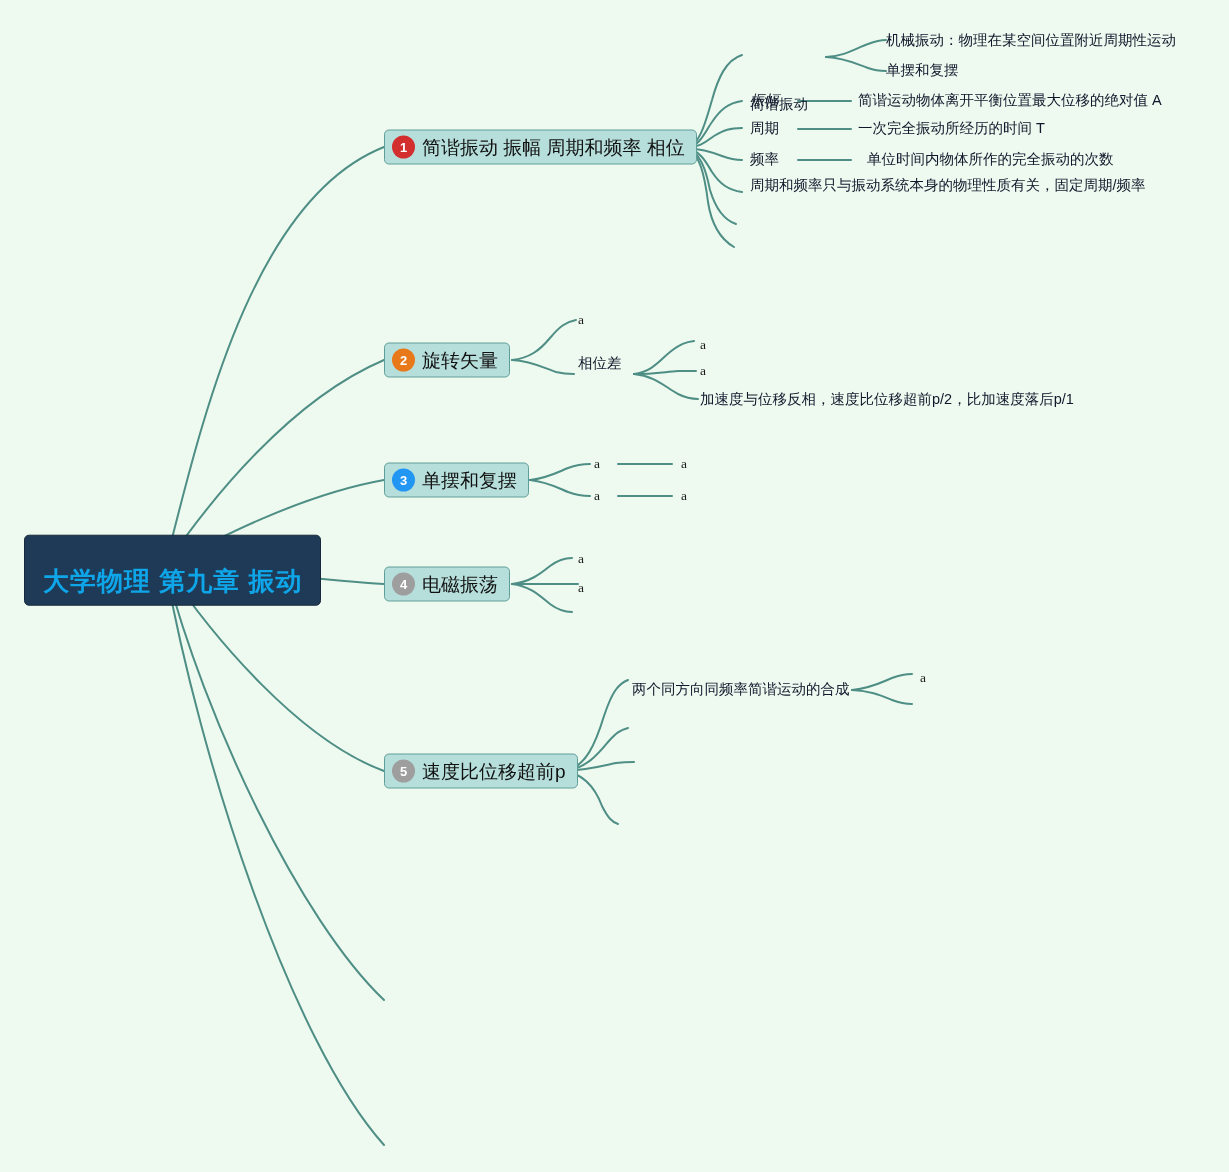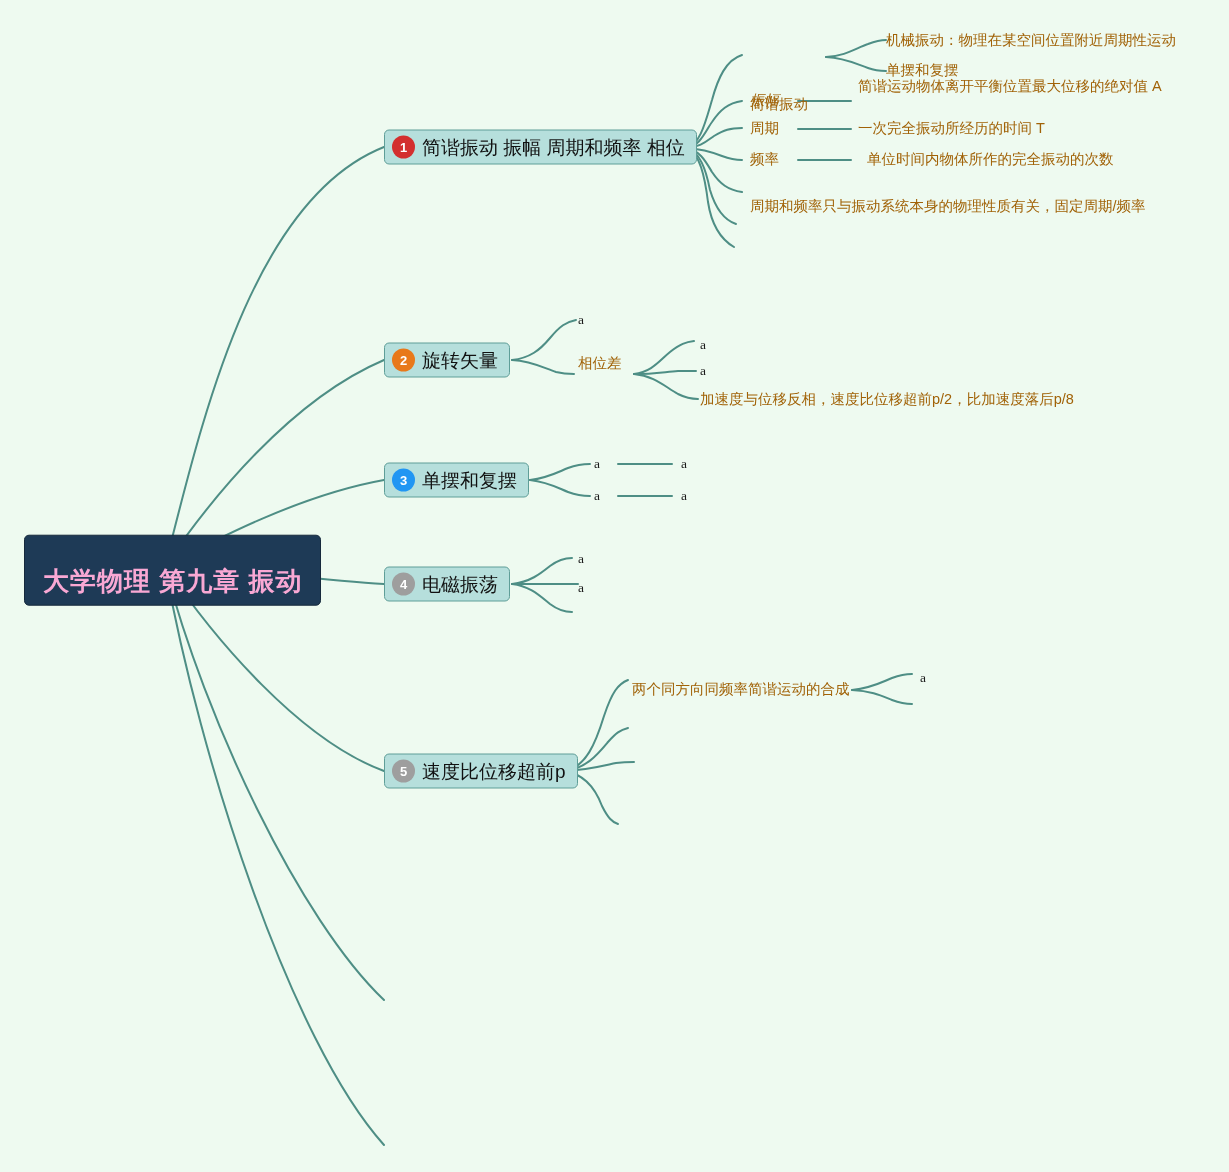--- a/index.html
+++ b/index.html
@@ -39,21 +39,21 @@
     border: 1px solid #16293c;
     border-radius: 5px;
     color: #000000;
     padding: 9px 18px;
     font-size: 26px;
     font-weight: bold;
     letter-spacing: 1px;
     line-height: 1.1;
   }
   .root-node .root-label {
-    color: #f9a8d4;
+    color: #0ea5e9;
     margin-top: 22px;
   }
   
   .branch-node {
     background: #b6dfdc;
     border: 1.5px solid #5f9e98;
     border-radius: 5px;
     padding: 5px 11px 5px 7px;
     font-size: 19px;
     color: #111;
@@ -73,21 +73,21 @@
     font-weight: bold;
     line-height: 1;
     font-family: "Liberation Sans", sans-serif;
   }
   .branch-text { padding-left: 1px; }
   
   .leaf {
     position: absolute;
     white-space: nowrap;
     font-size: 14.5px;
-    color: #a16207;
+    color: #0f172a;
     line-height: 1.2;
   }
   .leaf-small {
     font-size: 13.5px;
     font-family: "Liberation Serif", serif;
     color: #1a1a1a;
   }
 </style>
 </head>
 <body>
@@ -159,41 +159,41 @@
   <div class="node branch-node" style="left:384px; top:147px; transform:translateY(-50%);">
     <span class="badge" style="background:#d32f2f;">1</span>
     <span class="branch-text">简谐振动 振幅 周期和频率 相位</span>
   </div>
 
   <div class="leaf" style="left:750px; top:57px; transform:translateY(-50%);margin-top:48px;">简谐振动</div>
   <div class="leaf" style="left:886px; top:41px; transform:translateY(-50%);">机械振动：物理在某空间位置附近周期性运动</div>
   <div class="leaf" style="left:886px; top:71px; transform:translateY(-50%);">单摆和复摆</div>
 
   <div class="leaf" style="left:750px; top:101px; transform:translateY(-50%);font-style:italic;">振幅</div>
-  <div class="leaf" style="left:858px; top:87px; transform:translateY(-50%);">简谐运动物体离开平衡位置最大位移的绝对值 A</div>
+  <div class="leaf" style="left:858px; top:101px; transform:translateY(-50%);">简谐运动物体离开平衡位置最大位移的绝对值 A</div>
 
   <div class="leaf" style="left:750px; top:129px; transform:translateY(-50%);">周期</div>
   <div class="leaf" style="left:858px; top:129px; transform:translateY(-50%);">一次完全振动所经历的时间 T</div>
 
   <div class="leaf" style="left:750px; top:160px; transform:translateY(-50%);">频率</div>
   <div class="leaf" style="left:858px; top:160px; transform:translateY(-50%);margin-left:9px;">单位时间内物体所作的完全振动的次数</div>
 
-  <div class="leaf" style="left:750px; top:207px; transform:translateY(-50%);text-align:right;">周期和频率只与振动系统本身的物理性质有关，固定周期/频率</div>
+  <div class="leaf" style="left:750px; top:186px; transform:translateY(-50%);text-align:right;">周期和频率只与振动系统本身的物理性质有关，固定周期/频率</div>
 
   <div class="node branch-node" style="left:384px; top:360px; transform:translateY(-50%);">
     <span class="badge" style="background:#e8791a;">2</span>
     <span class="branch-text">旋转矢量</span>
   </div>
 
   <div class="leaf leaf-small" style="left:578px; top:320px; transform:translateY(-50%);">a</div>
 
   <div class="leaf" style="left:578px; top:364px; transform:translateY(-50%);">相位差</div>
   <div class="leaf leaf-small" style="left:700px; top:345px; transform:translateY(-50%);">a</div>
   <div class="leaf leaf-small" style="left:700px; top:371px; transform:translateY(-50%);">a</div>
-  <div class="leaf" style="left:700px; top:400px; transform:translateY(-50%);">加速度与位移反相，速度比位移超前p/2，比加速度落后p/8</div>
+  <div class="leaf" style="left:700px; top:400px; transform:translateY(-50%);">加速度与位移反相，速度比位移超前p/2，比加速度落后p/1</div>
 
   <div class="node branch-node" style="left:384px; top:480px; transform:translateY(-50%);">
     <span class="badge" style="background:#2196f3;">3</span>
     <span class="branch-text">单摆和复摆</span>
   </div>
 
   <div class="leaf leaf-small" style="left:594px; top:464px; transform:translateY(-50%);">a</div>
   <div class="leaf leaf-small" style="left:681px; top:464px; transform:translateY(-50%);">a</div>
   <div class="leaf leaf-small" style="left:594px; top:496px; transform:translateY(-50%);">a</div>
   <div class="leaf leaf-small" style="left:681px; top:496px; transform:translateY(-50%);">a</div>

